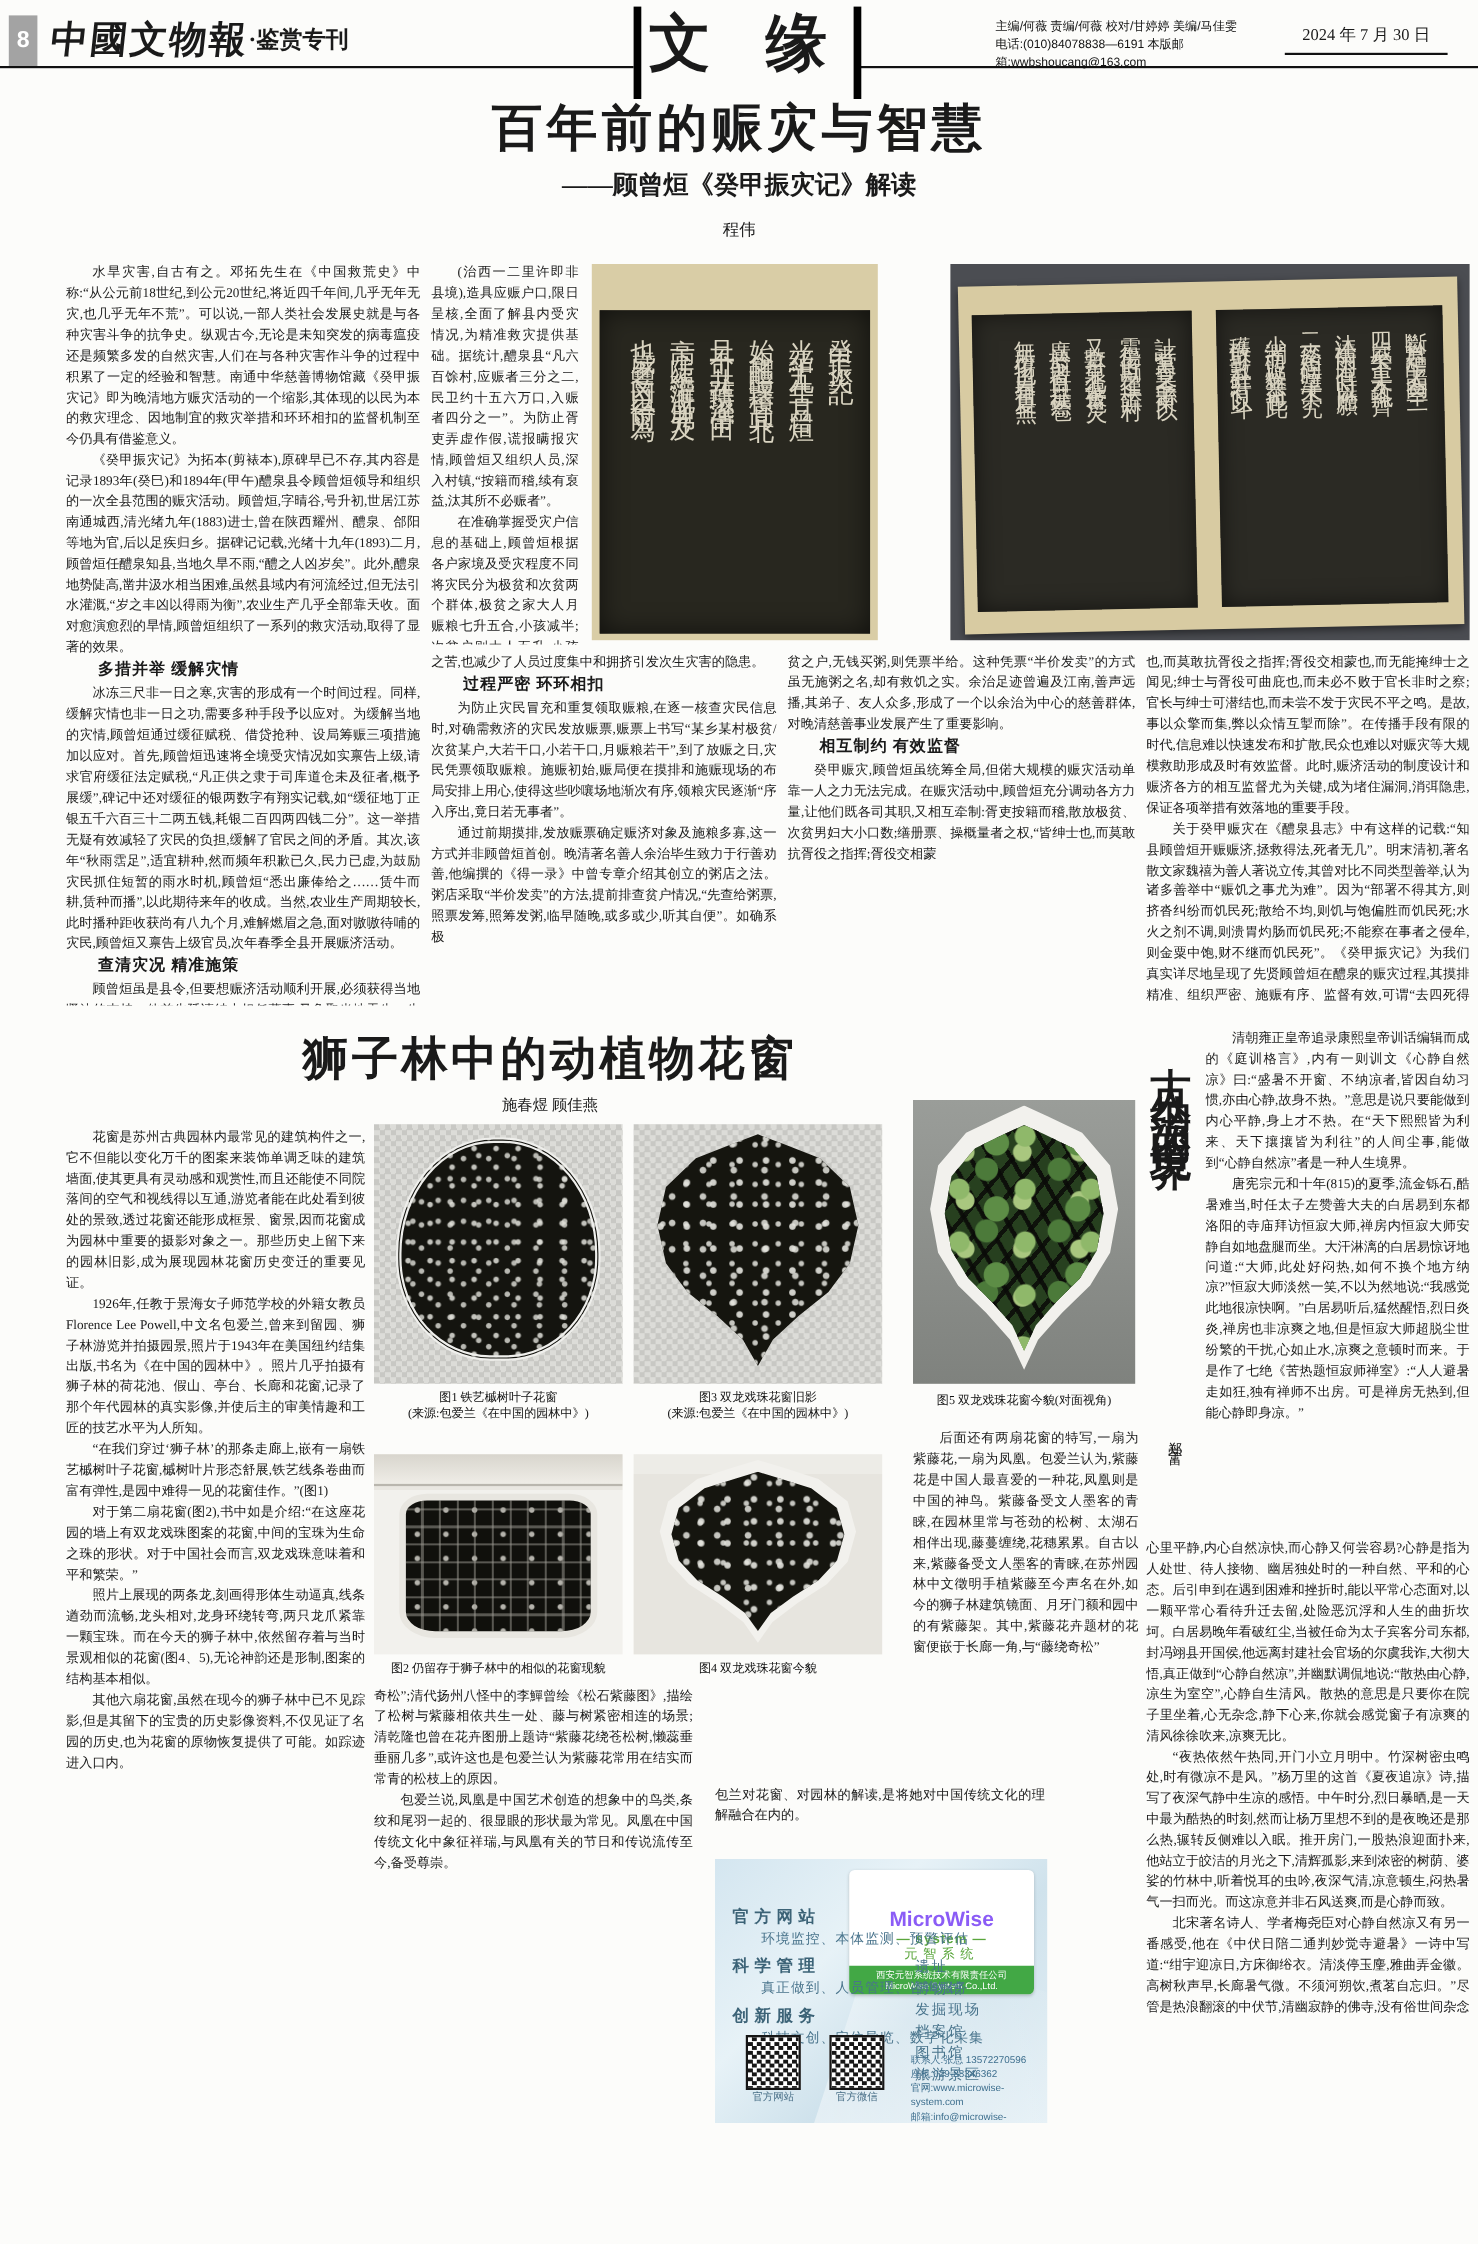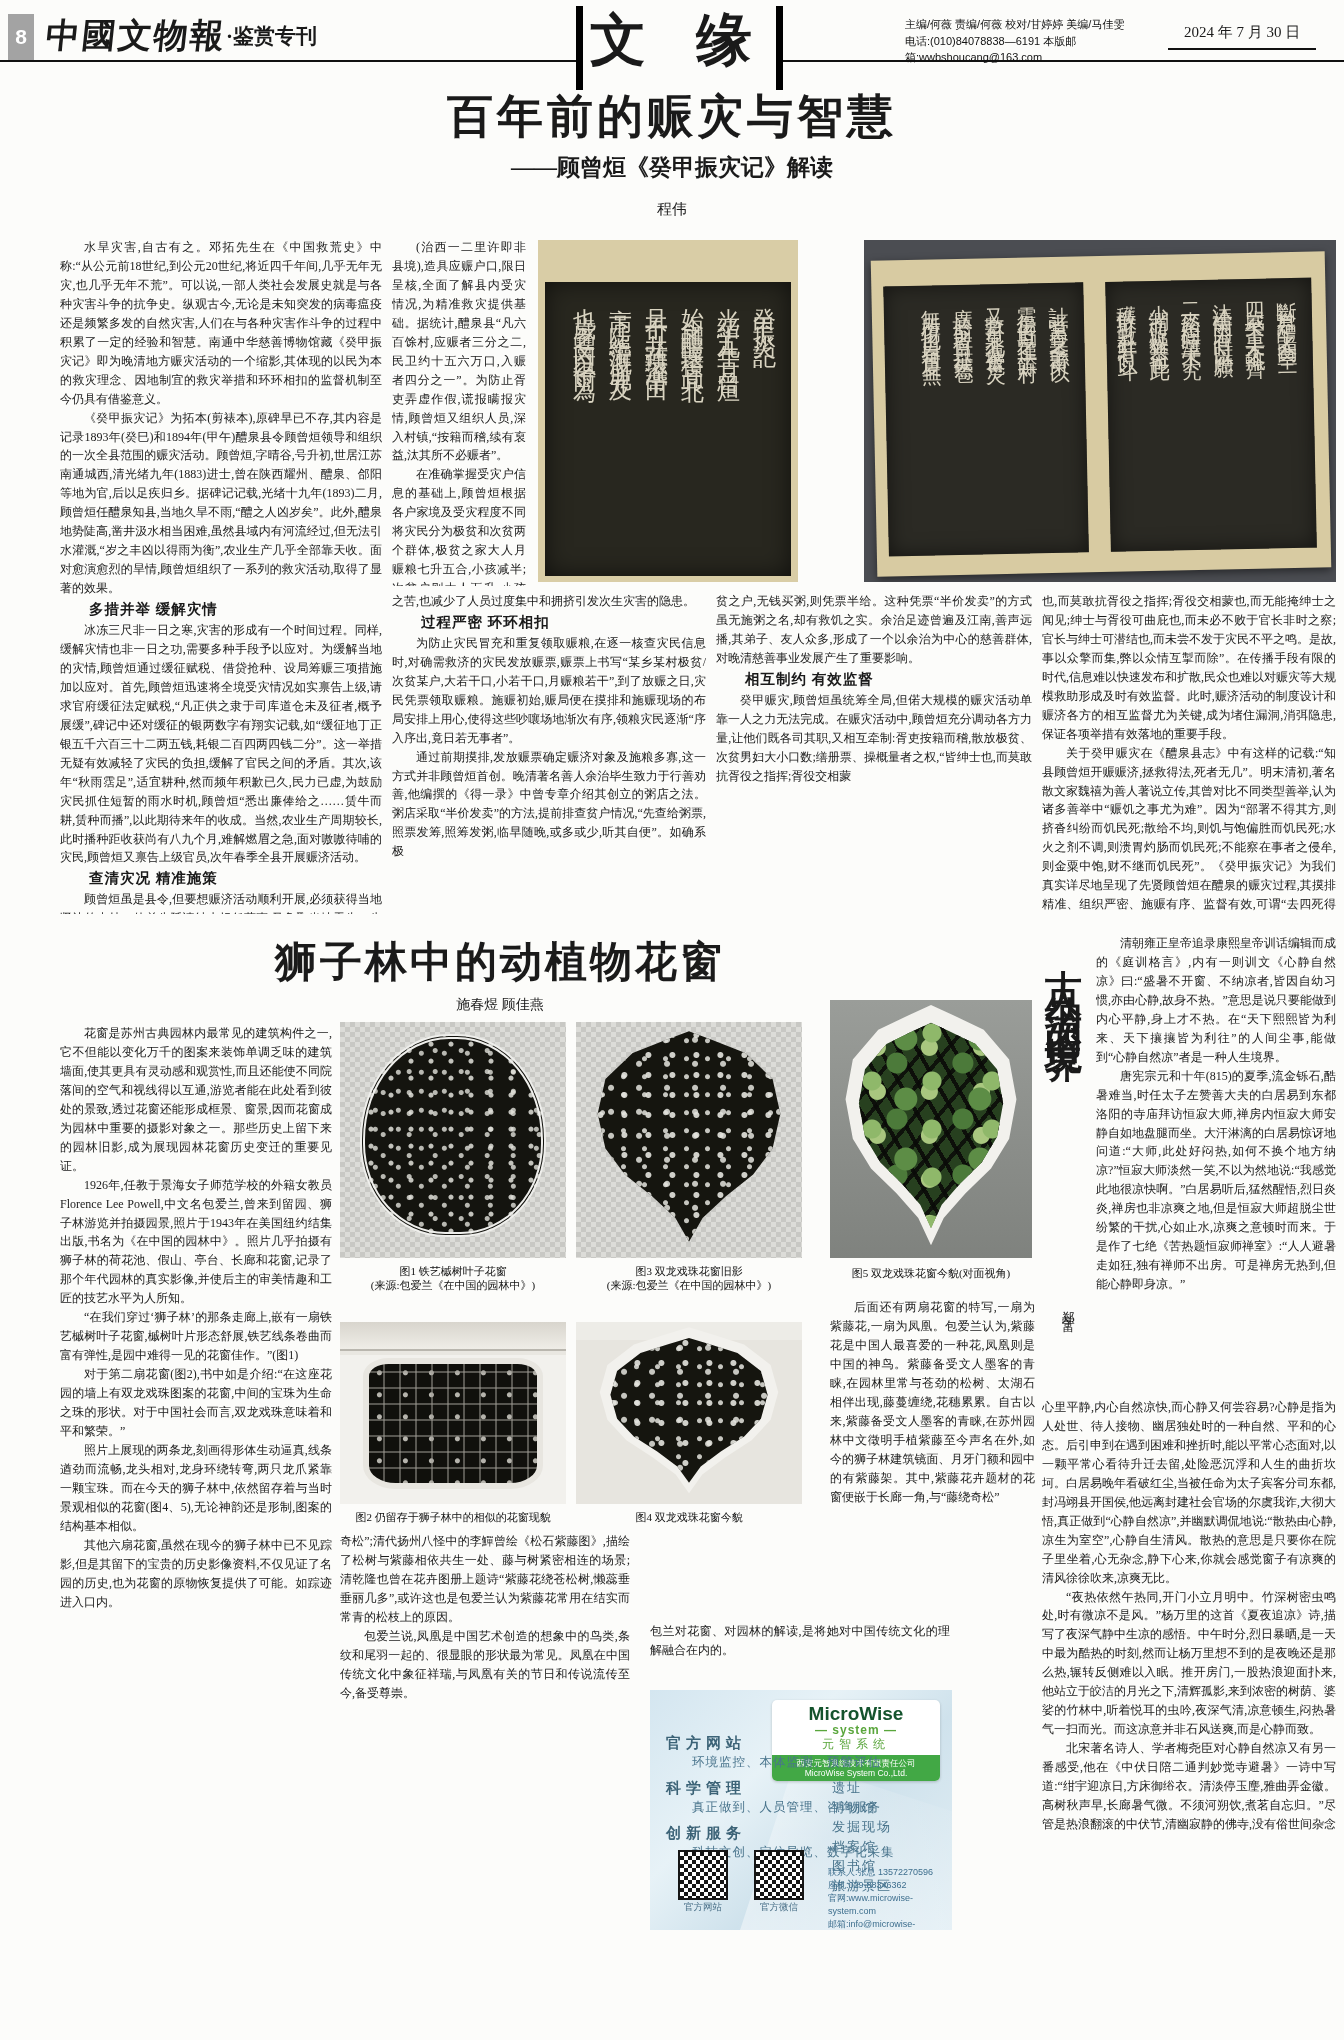--- a/index.html
+++ b/index.html
@@ -94,21 +94,21 @@
   .vauthor { position:absolute; left:1053px; top:1300px; height:90px; width:24px;
     writing-mode:vertical-rl; font: 13px "Liberation Serif", serif; letter-spacing:4px; }
   
   .ad { position:absolute; left:650px; top:1690px; width:302px; height:240px;
     background: linear-gradient(135deg,#d4e6f0 0%, #e7f2f7 35%, #cfe2ec 60%, #e3eff5 100%);
     font-family:"Liberation Sans",sans-serif; overflow:hidden; }
   .ad-poly { position:absolute; right:-30px; bottom:-40px; width:220px; height:180px;
     background:linear-gradient(45deg, rgba(255,255,255,.45), rgba(255,255,255,0)); transform:rotate(18deg); }
   .ad-logo { position:absolute; left:122px; top:10px; width:168px; background:#fff; border-radius:5px;
     text-align:center; padding:4px 0 0; box-shadow:0 1px 3px rgba(0,0,0,.2); }
-  .ad-logo-name { font: 800 19px/20px "Liberation Sans",sans-serif; color:#14532d; }
+  .ad-logo-name { font: 800 19px/20px "Liberation Sans",sans-serif; color:#8b5cf6;margin-top:32px; }
   .ad-logo-sys { font: 700 12px/13px "Liberation Sans",sans-serif; color:#5aa63c; letter-spacing:1px; }
   .ad-logo-cn { font: 12px/15px "Liberation Sans",sans-serif; color:#5aa63c; letter-spacing:5px; }
   .ad-logo-bar { margin-top:3px; background:#42a845; color:#fff; font: 8.5px/10px "Liberation Sans",sans-serif; padding:3px 2px; border-radius:0 0 5px 5px; }
   .ad-h { font: 700 15px/18px "Liberation Sans",sans-serif; color:#3c6377; letter-spacing:5px; }
   .ad-d { font: 12.5px/15px "Liberation Sans",sans-serif; color:#49748c; margin:3px 0 9px 26px; letter-spacing:1px; }
   .ad-services { position:absolute; left:16px; top:44px; width:290px; }
   .ad-venues { position:absolute; left:182px; top:88px; width:120px; }
   .ad-venue { font: 13px/19.5px "Liberation Sans",sans-serif; color:#49748c; letter-spacing:2px; }
   .qr-row { position:absolute; left:28px; top:160px; width:150px; display:flex; gap:26px; }
   .qr { width:50px; }

